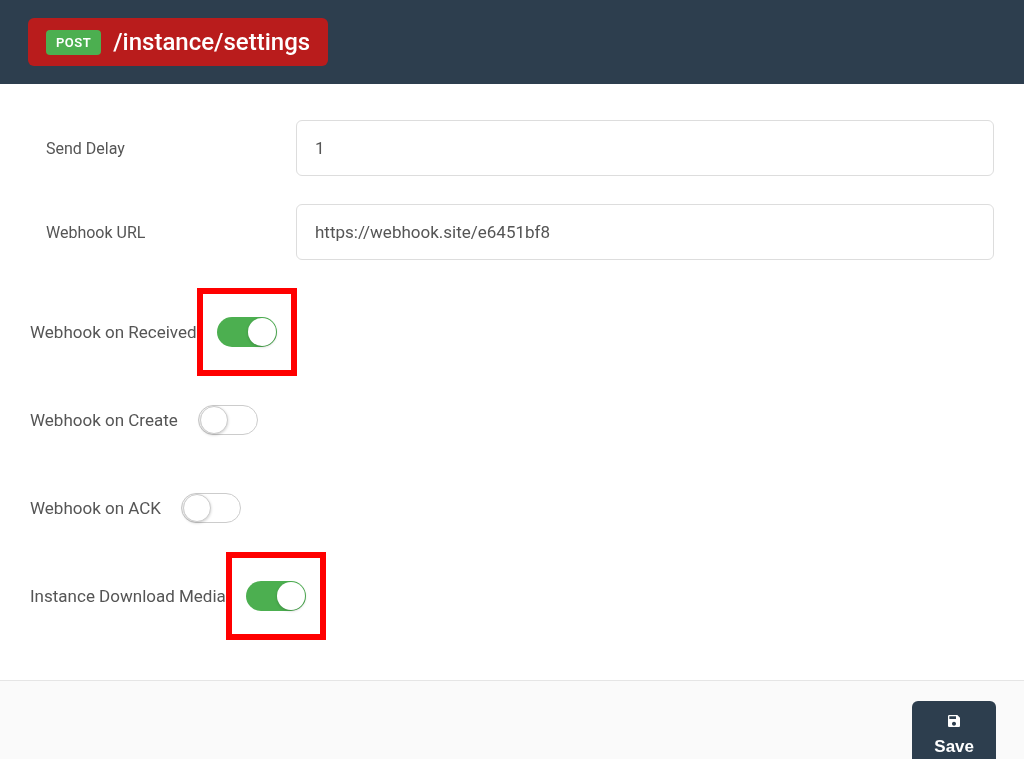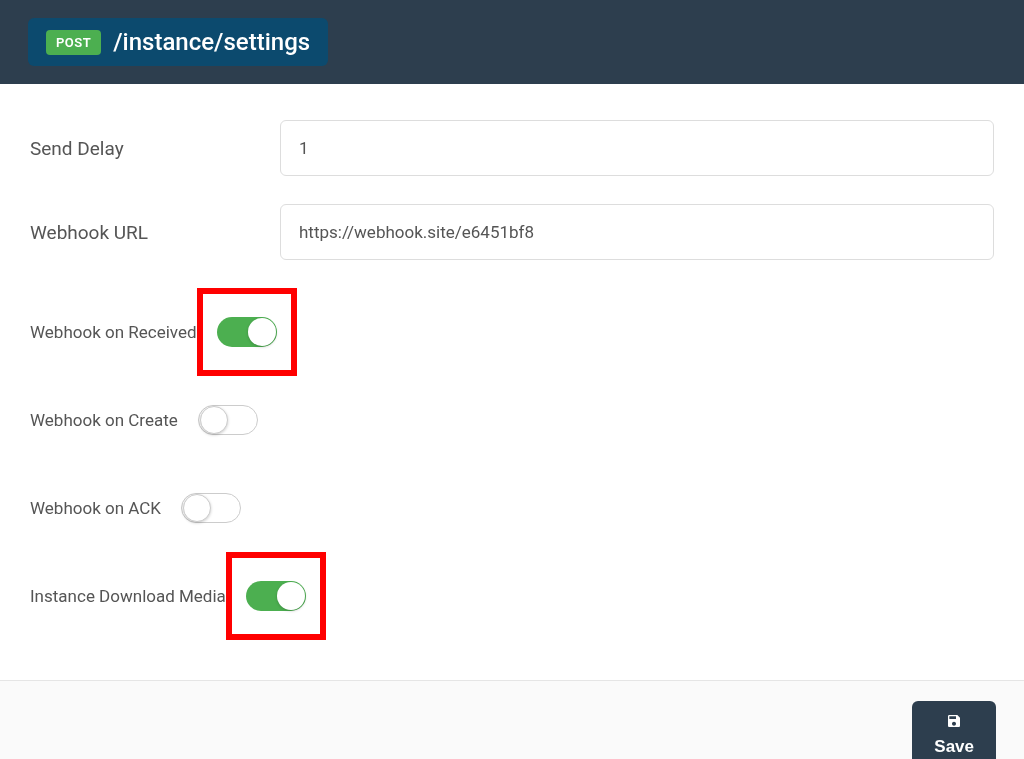--- a/index.html
+++ b/index.html
@@ -20,21 +20,21 @@
       justify-content: space-between;
       align-items: center;
       padding: 18px 28px;
     }
     .header-title {
       font-size: 22px;
       font-weight: 500;
       color: #ffffff;
     }
     .api-badge-container {
-      background: #0c4a6e;
+      background: #b91c1c;
       border-radius: 6px;
       padding: 10px 18px;
       display: flex;
       align-items: center;
       gap: 12px;
     }
     .method-badge {
       background: #4caf50;
       color: #ffffff;
       font-size: 13px;
@@ -51,23 +51,24 @@
     .content {
       padding: 36px 30px 40px 30px;
     }
     .form-row {
       display: flex;
       align-items: center;
       margin-bottom: 28px;
     }
     .form-label {
       width: 250px;
-      font-size: 19px;
+      font-size: 16px;
       color: #555;
       flex-shrink: 0;
+      margin-left: 16px;
     }
     .form-input {
       flex: 1;
       height: 56px;
       border: 1px solid #ddd;
       border-radius: 6px;
       padding: 0 18px;
       font-size: 17px;
       color: #555;
       font-family: inherit;

